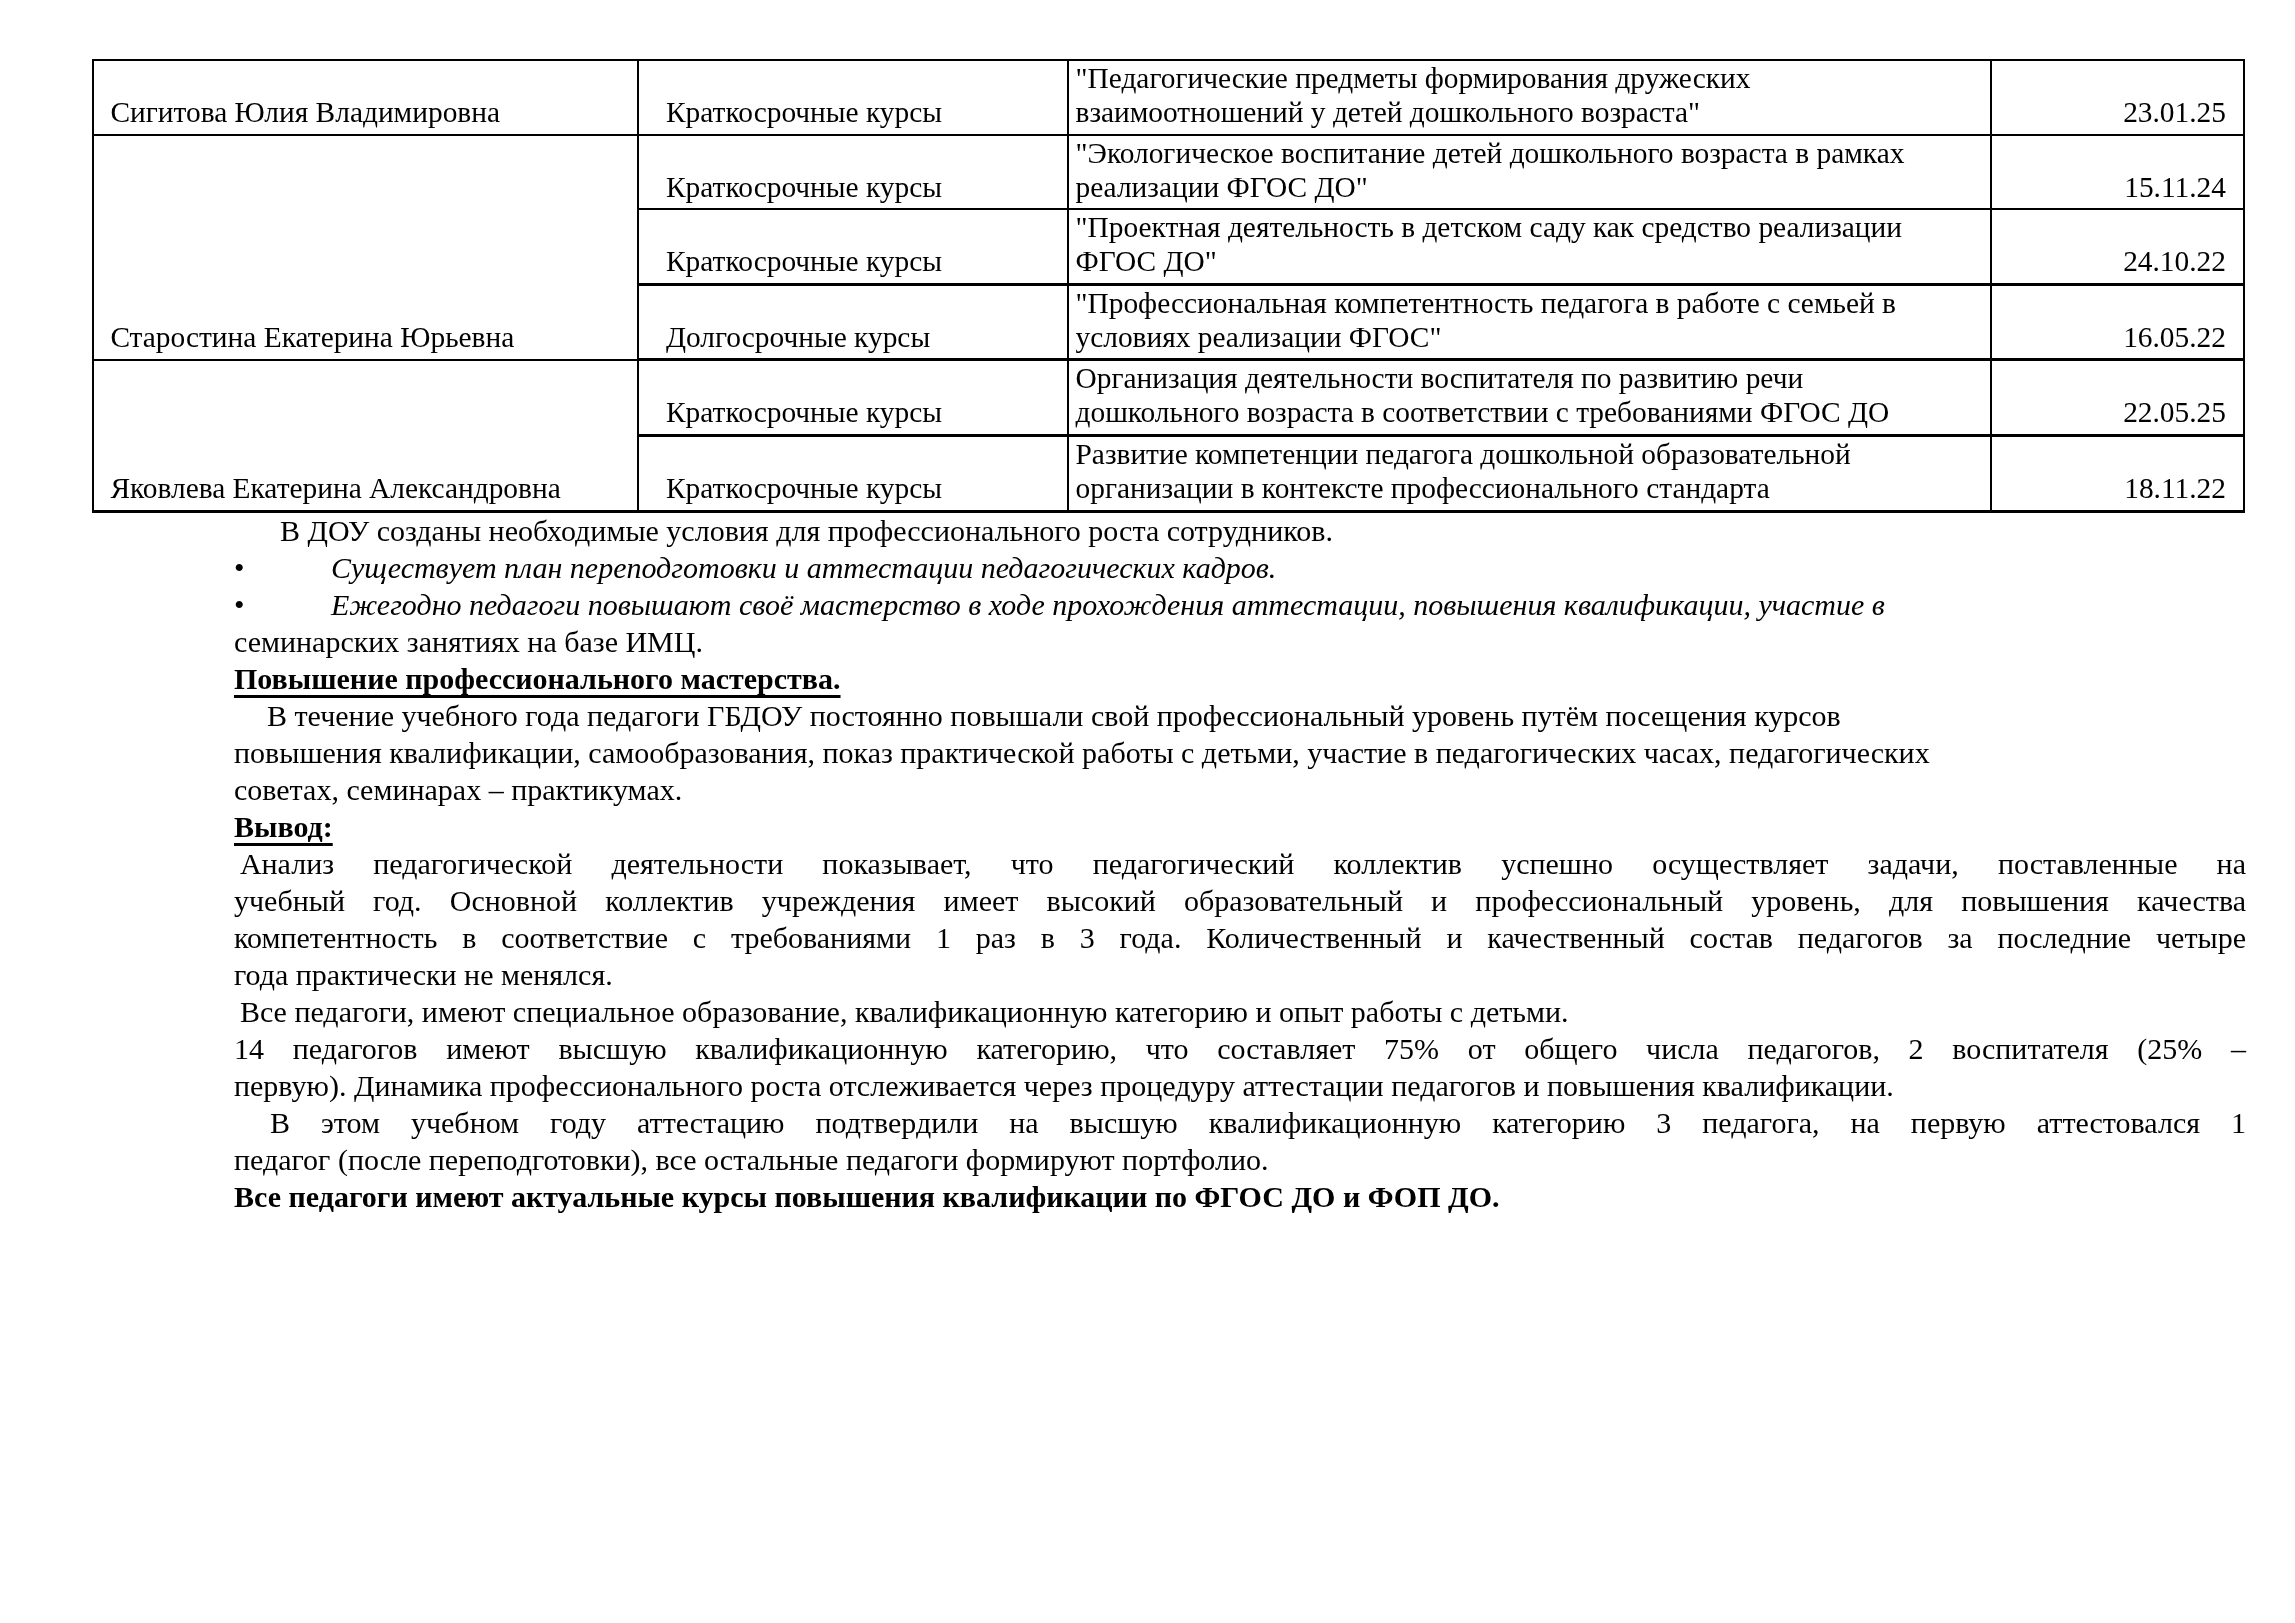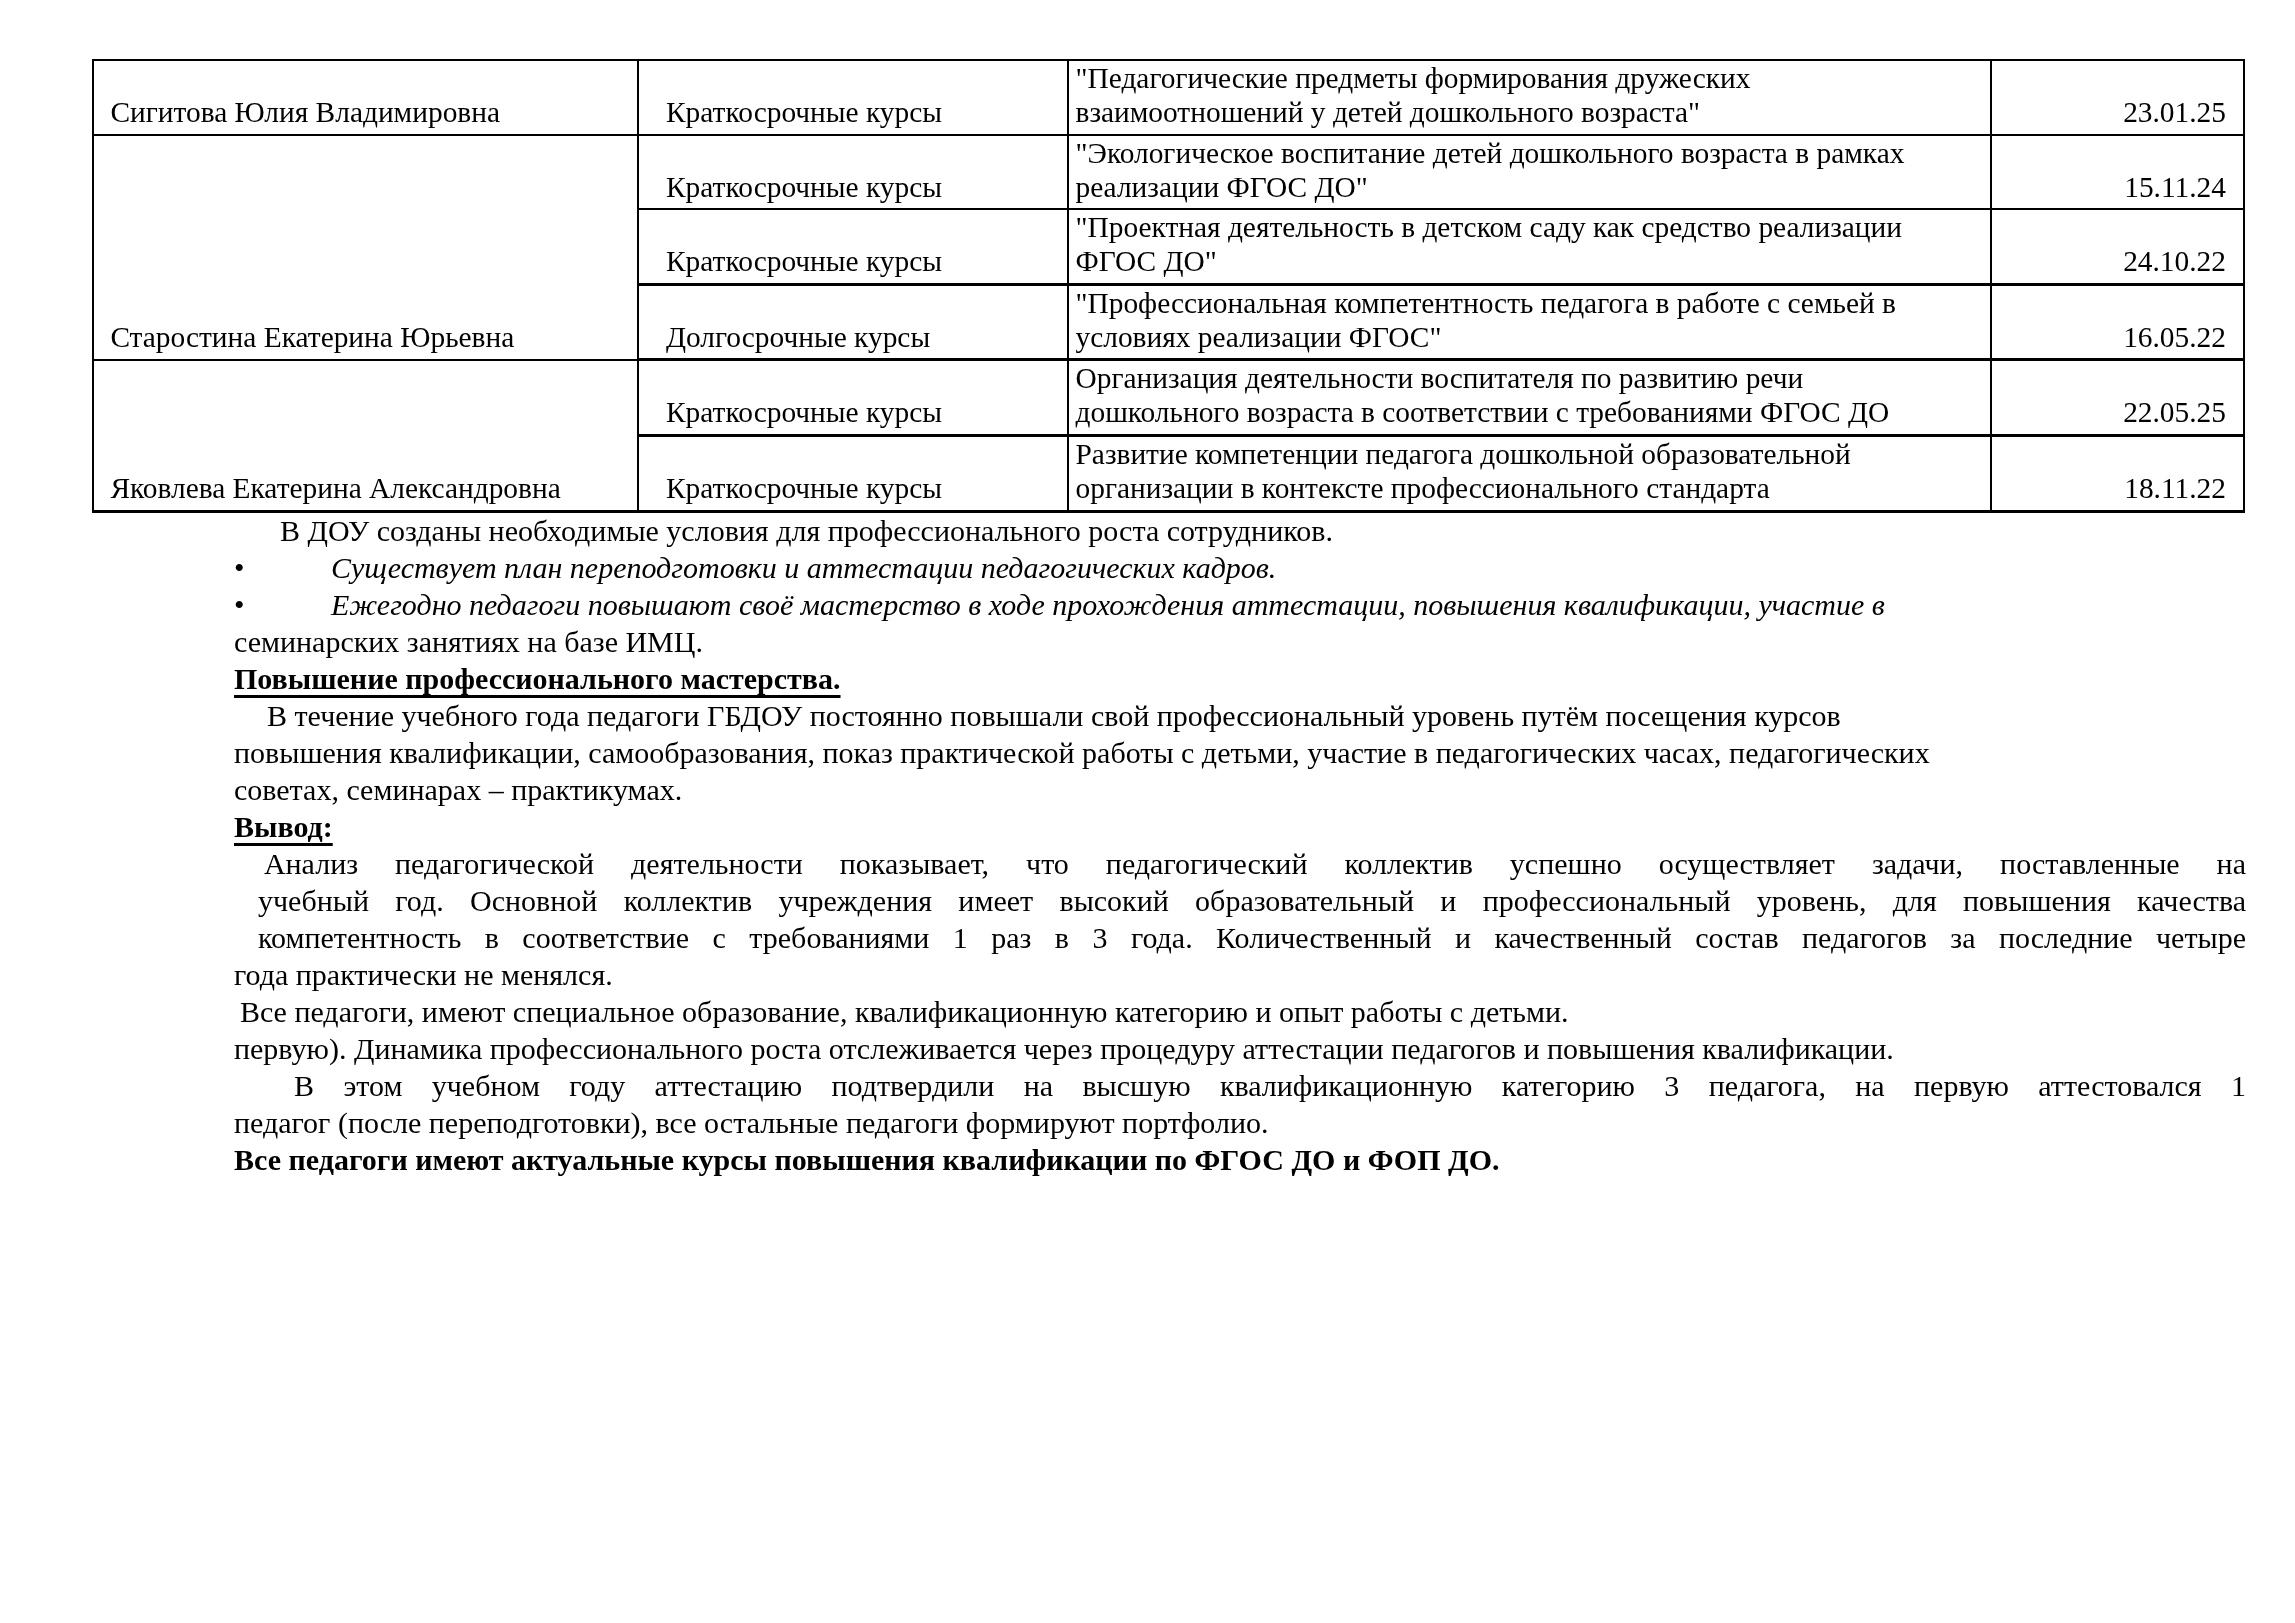--- a/index.html
+++ b/index.html
@@ -52,21 +52,20 @@
     top: 512px;
     width: 2012px;
     font-size: 30px;
     line-height: 37px;
   }
   .line { white-space: pre-wrap; }
   .justify {
     text-align: justify;
     text-align-last: justify;
     white-space: normal;
-    margin-left: 24px;
   }
   .indent-70 { text-indent: 46px; }
   .indent-55 { text-indent: 36px; }
   .indent-50 { text-indent: 33px; }
   .indent-8  { text-indent: 5.9px; }
   .heading {
     font-weight: bold;
   }
   .heading .u {
     text-decoration: underline;
@@ -162,20 +161,21 @@
     <div class="line heading"><span class="u">Повышение профессионального мастерства.</span></div>
     <div class="line indent-50">В течение учебного года педагоги ГБДОУ постоянно повышали свой профессиональный уровень путём посещения курсов</div>
     <div class="line">повышения квалификации, самообразования, показ практической работы с детьми, участие в педагогических часах, педагогических</div>
     <div class="line">советах, семинарах – практикумах.</div>
     <div class="line heading"><span class="u">Вывод:</span></div>
     <div class="line justify indent-8">Анализ педагогической деятельности показывает, что педагогический коллектив успешно осуществляет задачи, поставленные на</div>
     <div class="line justify">учебный год. Основной коллектив учреждения имеет высокий образовательный и профессиональный уровень, для повышения качества</div>
     <div class="line justify">компетентность в соответствие с требованиями 1 раз в 3 года. Количественный и качественный состав педагогов за последние четыре</div>
     <div class="line">года практически не менялся.</div>
     <div class="line indent-8">Все педагоги, имеют специальное образование, квалификационную категорию и опыт работы с детьми.</div>
+    <div class="line justify">14 педагогов имеют высшую квалификационную категорию, что составляет 75% от общего числа педагогов, 2 воспитателя (25% –</div>
     <div class="line">первую). Динамика профессионального роста отслеживается через процедуру аттестации педагогов и повышения квалификации.</div>
     <div class="line justify indent-55">В этом учебном году аттестацию подтвердили на высшую квалификационную категорию 3 педагога, на первую аттестовался 1</div>
     <div class="line">педагог (после переподготовки), все остальные педагоги формируют портфолио.</div>
     <div class="line bold-line">Все педагоги имеют актуальные курсы повышения квалификации по ФГОС ДО и ФОП ДО.</div>
   </div>
 
 </div>
 
 
 </body></html>

